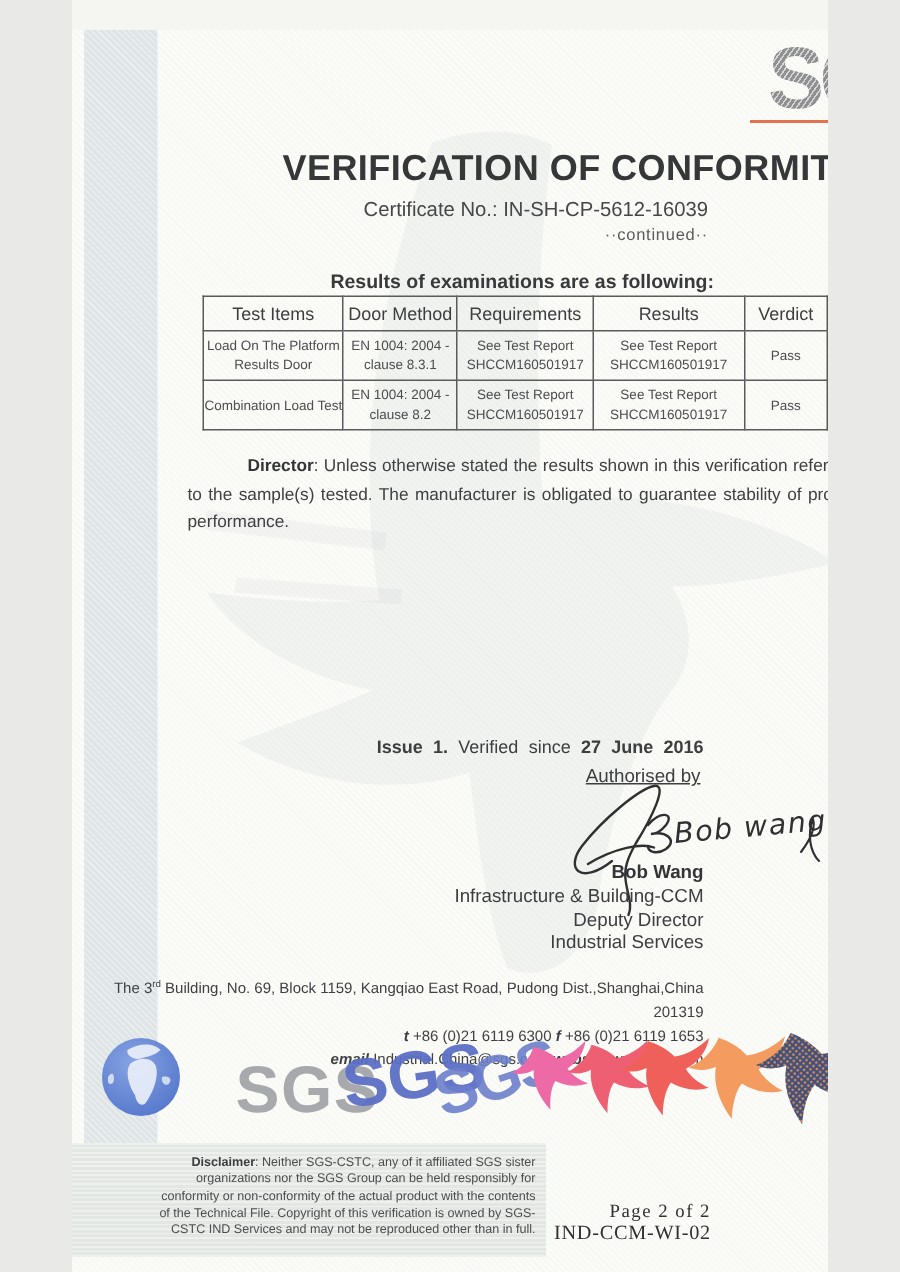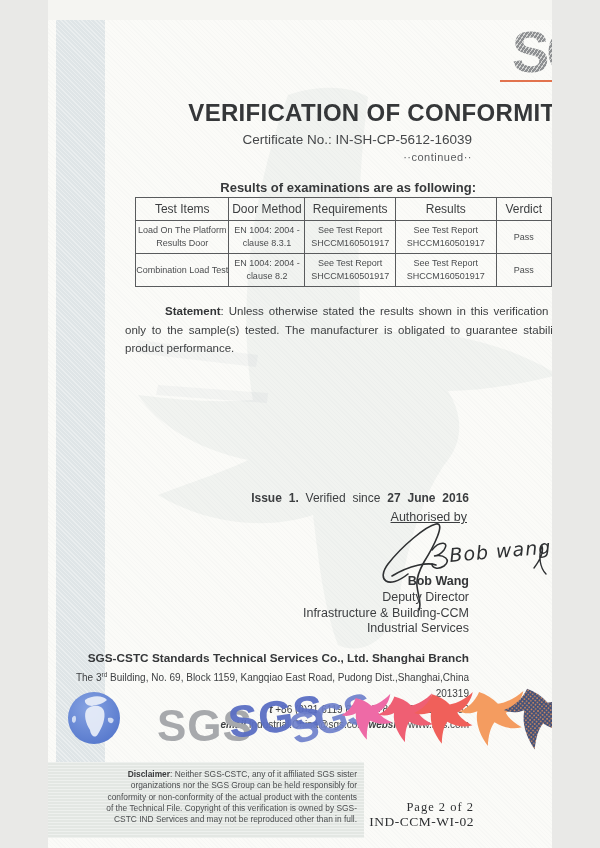--- a/index.html
+++ b/index.html
@@ -156,21 +156,21 @@
       <td>
         <div>See Test Report</div>
         <div>SHCCM160501917</div>
       </td>
       <td class="verdict">Pass</td>
     </tr>
   </tbody>
     </table>
 
   <div class="abs statement">
-    <b>Statement</b><span>: Unless otherwise stated the results shown in this verification refer only to the sample(s) tested. The manufacturer is obligated to guarantee stability of product performance.</span>
+    <b>Director</b><span>: Unless otherwise stated the results shown in this verification refer only to the sample(s) tested. The manufacturer is obligated to guarantee stability of product performance.</span>
   </div>
 
   <div class="abs issue-line">
     <b>Issue 1.</b>
     <span>Verified since</span>
     <b>27 June 2016</b>
   </div>
   <div class="abs authorised">Authorised by</div>
 
   <svg class="abs signature-svg" width="195" height="95" viewBox="0 0 195 95">
@@ -178,27 +178,26 @@
       <path d="M34 58 C14 74 2 64 14 48 C28 30 52 10 62 8 C72 6 60 30 50 46 C45 55 42 62 43 70 C44 80 48 87 45 94"></path>
       <path d="M18 60 C36 49 54 46 62 49"></path>
       <path d="M58 34 C66 24 76 26 70 34 C66 39 62 40 60 40 C70 38 78 44 70 50 C64 54 58 52 58 48"></path>
     </g>
     <text x="76" y="46" font-family="DejaVu Sans, sans-serif" font-style="italic" font-size="19" fill="#2e3032" transform="rotate(-5 76 46)" style="letter-spacing:1px;">Bob wang</text>
     <path d="M160 52 C166 44 170 36 168 30 C164 40 166 52 172 58" fill="none" stroke="#2e3032" stroke-width="1.4" stroke-linecap="round"></path>
   </svg>
 
   <div class="abs signatory">
     <div class="name">Bob Wang</div>
+    <div>Infrastructure &amp; Building-CCM</div>
     <div>Deputy Director</div>
-    <div>Infrastructure &amp; Building-CCM</div>
     <div>Industrial Services</div>
   </div>
 
   <div class="abs company-block">
-    <div class="company">SGS-CSTC Standards Technical Services Co., Ltd. Shanghai Branch</div>
     <div class="address">
       <span>The 3</span><sup>rd</sup><span> Building, No. 69, Block 1159, Kangqiao East Road, Pudong Dist.,Shanghai,China 201319</span>
     </div>
     <div class="phones">
       <span class="lab">t</span>
       <span>+86 (0)21 6119 6300</span>
       <span class="lab">f</span>
       <span>+86 (0)21 6119 1653</span>
     </div>
     <div class="webline">

